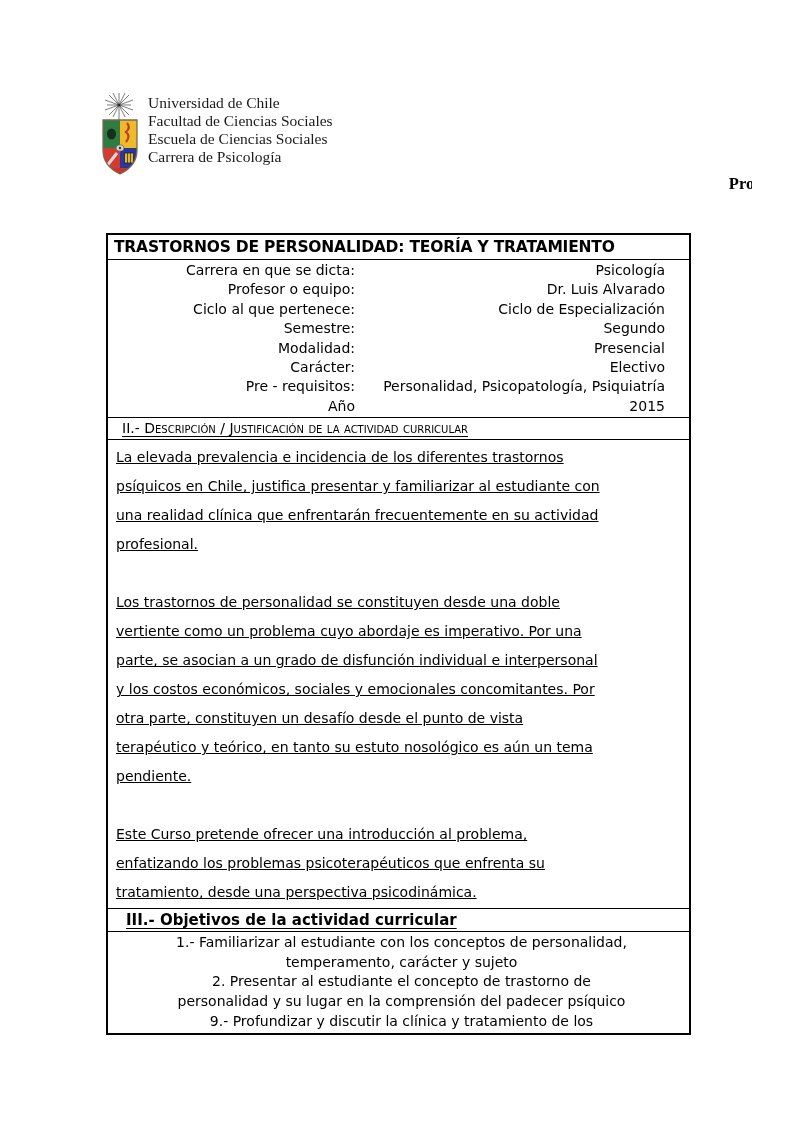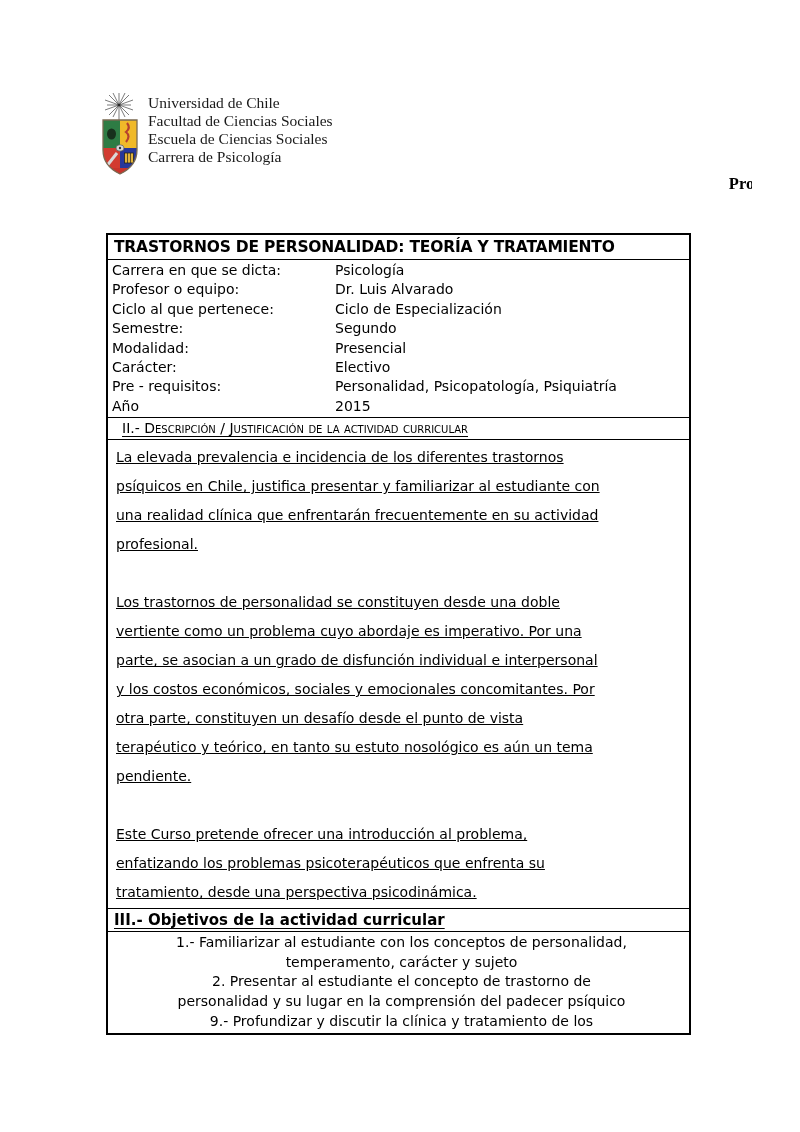--- a/index.html
+++ b/index.html
@@ -30,35 +30,35 @@
     border:2px solid #000;background:#fff;
     box-sizing:border-box;
   }
   .row{border-bottom:1px solid #000;box-sizing:border-box;}
   .row:last-child{border-bottom:none;}
   .row-title{
     padding:0 6px;line-height:24px;
     font-weight:bold;font-size:15.5px;letter-spacing:-0.2px;
     white-space:nowrap;overflow:hidden;
   }
-  .row-details{padding:1px 4px;font-size:14px;line-height:19.4px;}
+  .row-details{padding:1px 24px;font-size:14px;line-height:19.4px;text-align:right;}
   .drow{display:flex;}
   .dlabel{width:223px;flex:0 0 223px;}
   .dvalue{flex:1;}
   .row-sec2head{
     padding:0 14px;line-height:21px;font-size:14px;
     font-variant:small-caps;
     text-decoration:underline;
     text-underline-offset:3px;
   }
   .row-desc{padding:3px 8px 1px;font-size:14px;line-height:29px;}
   .row-desc p{margin:0 0 29px;white-space:pre-line;text-decoration:underline;}
   .row-desc p:last-child{margin-bottom:0;}
   .row-sec3head{
-    padding:0 6px;line-height:22px;
+    padding:0 18px;line-height:22px;
     font-weight:bold;font-size:15px;
   }
   .row-sec3head .u{text-decoration:underline;text-underline-offset:3px;}
   .row-objectives{padding:1px 8px 2px 14px;font-size:14px;line-height:19.6px;text-align:center;}
   .obj{margin:0;white-space:pre-line;}
 </style>
 </head>
 <body>
 
 <div class="page">

